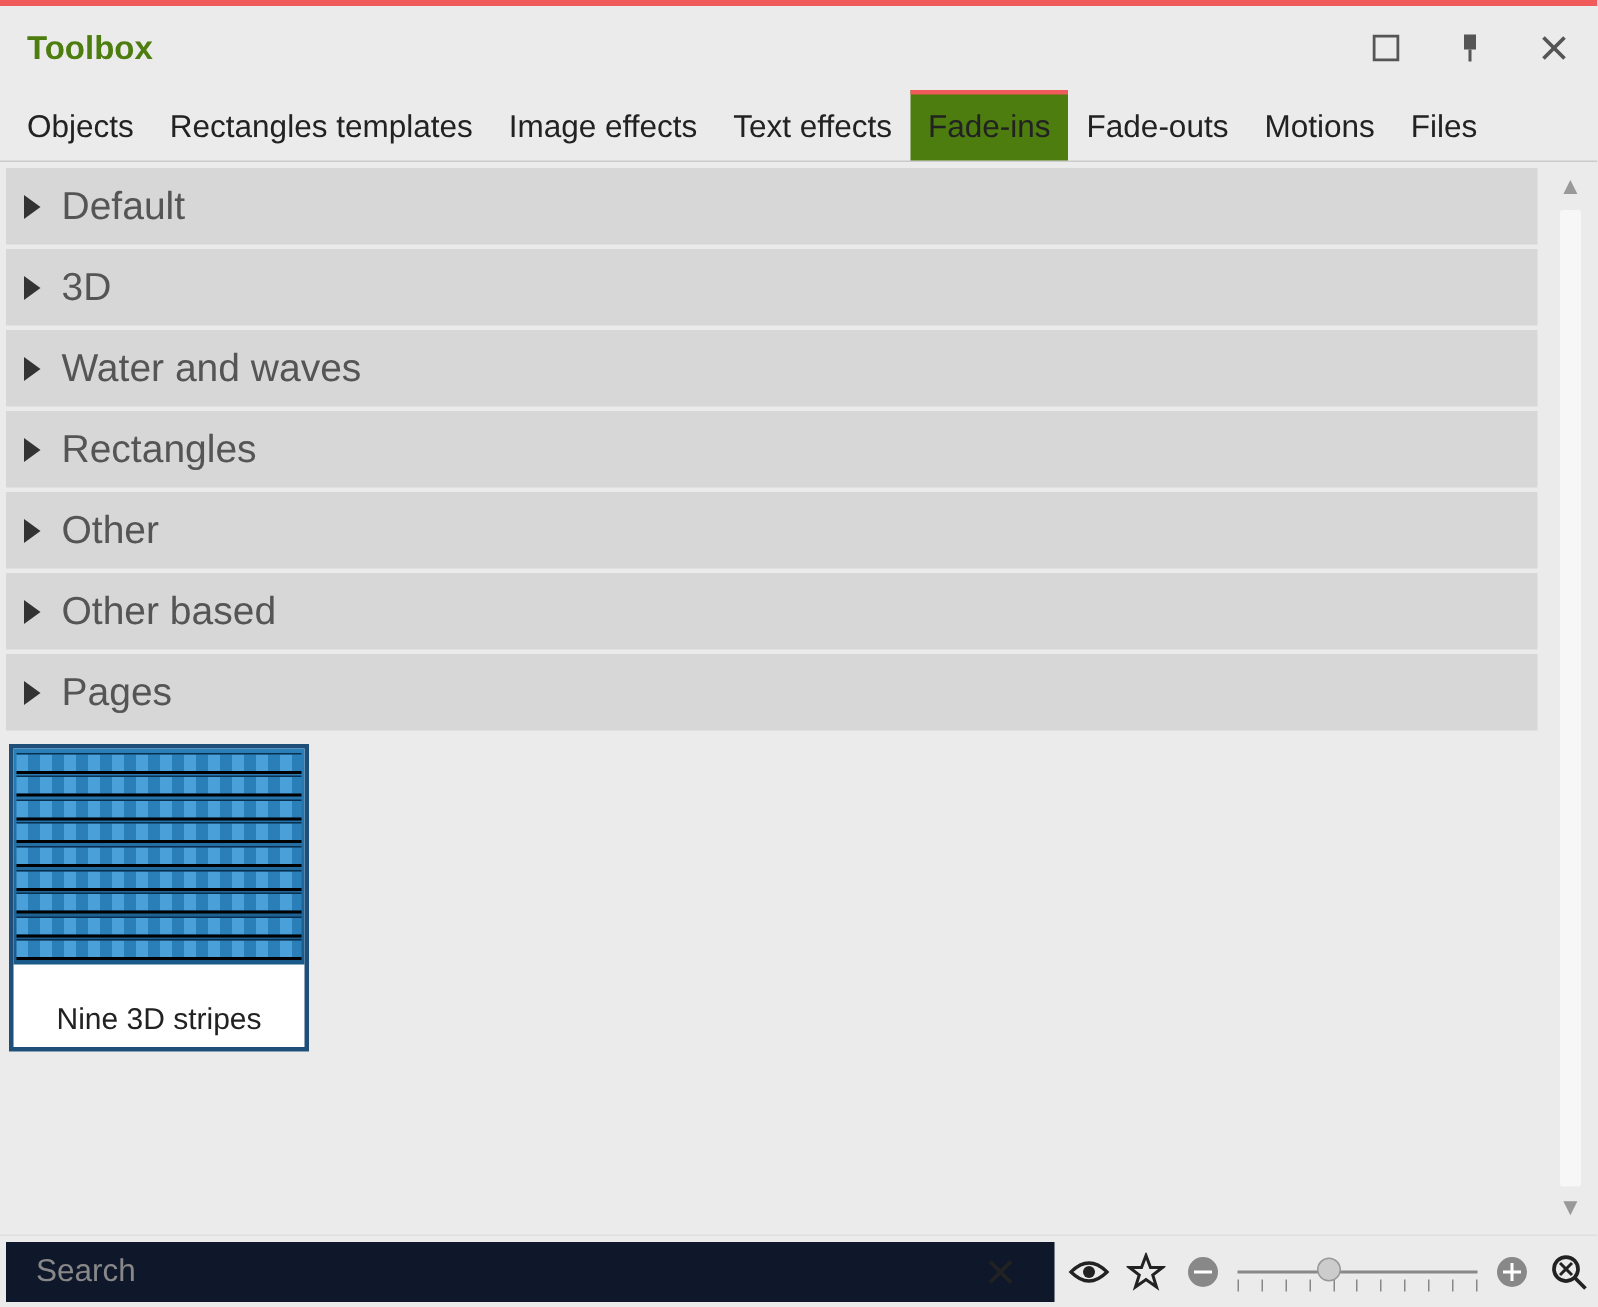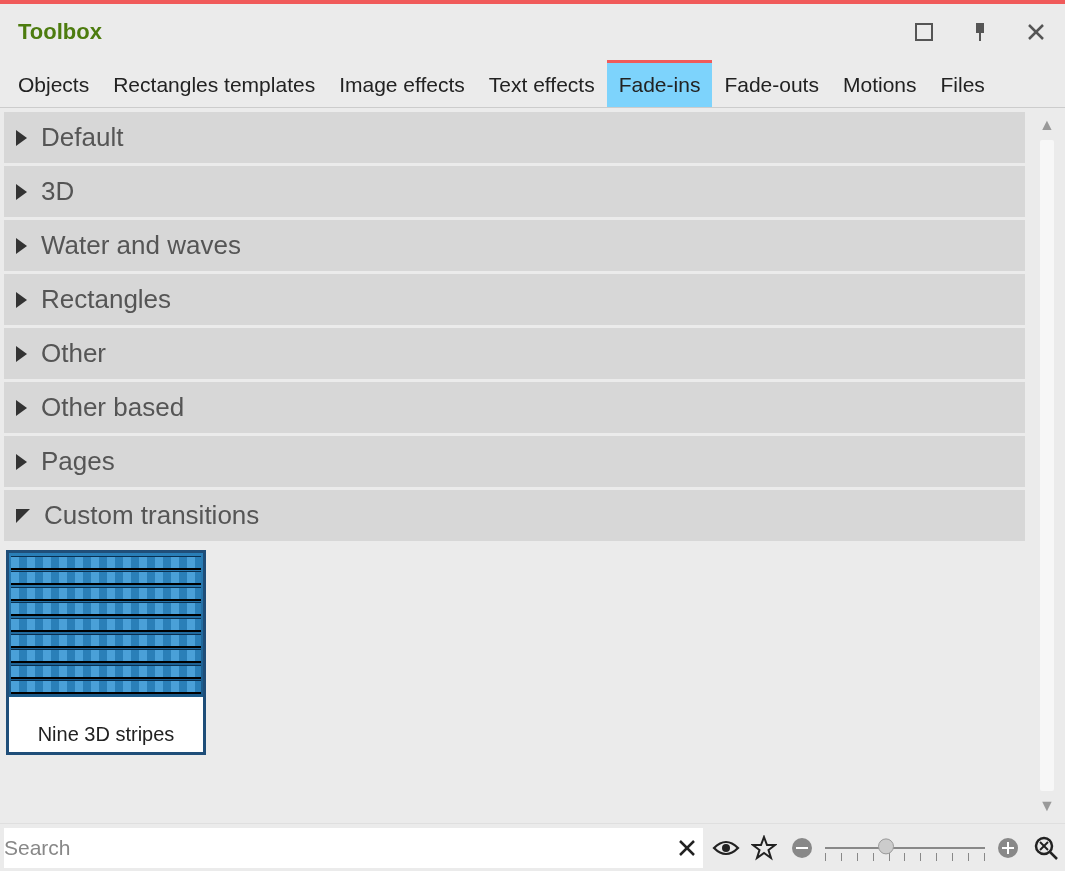--- a/index.html
+++ b/index.html
@@ -7,41 +7,41 @@
 
   .topbar { height: 4px; background: #f05a5a; width: 100%; }
 
   .titlebar { height: 56px; display: flex; align-items: center; justify-content: space-between; padding: 0 18px; }
   .titlebar .title { font-size: 22px; font-weight: 700; color: #4d7c0f; }
   .titlebar .controls { display: flex; gap: 34px; align-items: center; }
   .titlebar .controls .ctrl { width: 22px; height: 22px; display: flex; align-items: center; justify-content: center; color: #444; cursor: pointer; }
 
   .tabs { height: 48px; display: flex; align-items: stretch; padding: 0 6px; border-bottom: 1px solid #ccc; }
   .tab { padding: 0 12px; display: flex; align-items: center; font-size: 21px; color: #222; cursor: pointer; border-top: 3px solid transparent; }
-  .tab.active { background: #7dd3fc; border-top: 3px solid #f05a5a; }
+  .tab.active { background: #4d7c0f; border-top: 3px solid #f05a5a; }
 
   .content { display: flex; height: calc(871px - 4px - 56px - 48px - 48px); }
   .list { flex: 1; padding: 4px 4px 4px 4px; overflow: hidden; }
   .scroll { width: 36px; display: flex; flex-direction: column; align-items: center; justify-content: space-between; padding: 8px 0; }
   .scroll .arrow { color: #999; font-size: 16px; }
   .scroll .track { flex: 1; width: 14px; background: #f7f7f7; margin: 6px 0; border-radius: 2px; }
 
   .group { background: #d7d7d7; margin-bottom: 3px; padding: 10px 12px; display: flex; align-items: center; gap: 14px; cursor: pointer; }
   .group .chev { width: 0; height: 0; border-top: 8px solid transparent; border-bottom: 8px solid transparent; border-left: 11px solid #333; }
   .group .chev.open { width: 0; height: 0; border: none; border-left: 14px solid #333; border-bottom: 14px solid transparent; transform: rotate(0deg); }
   .group-label { font-size: 26px; color: #555; font-weight: 400; }
 
   .items { display: flex; flex-wrap: wrap; gap: 8px; padding: 6px 2px; }
   .item { width: 200px; border: 3px solid #1f4e79; background: #fff; display: flex; flex-direction: column; align-items: center; cursor: pointer; }
   .item .thumb { width: 100%; height: 144px; background: linear-gradient(#2a7fb8, #1a5a8a); display: flex; flex-direction: column; justify-content: space-around; padding: 2px; }
   .item .thumb .stripe { height: 14px; background: repeating-linear-gradient(90deg, #4aa0d8 0 8px, #2a7fb8 8px 16px); border-top: 1px solid #0a3050; border-bottom: 2px solid #000; }
   .item .caption { font-size: 20px; color: #222; padding: 6px 4px; text-align: center; margin-top: 20px; }
 
   .footer { height: 48px; display: flex; align-items: center; padding: 0 4px; gap: 8px; border-top: 1px solid rgba(0,0,0,0.05); }
-  .search-wrap { flex: 1; display: flex; align-items: center; background: #ffffff; height: 40px; padding: 0 0; }
+  .search-wrap { flex: 1; display: flex; align-items: center; background: #0f172a; height: 40px; padding: 0 20px; }
   .search-wrap input { flex: 1; border: none; background: transparent; font-size: 21px; color: #888; outline: none; }
   .search-wrap input::placeholder { color: #888; }
   .search-wrap .clear { font-size: 24px; color: #222; cursor: pointer; padding: 0 6px; }
 
   .ficon { width: 30px; height: 30px; display: flex; align-items: center; justify-content: center; cursor: pointer; color: #222; }
 
   .slider { width: 160px; height: 30px; position: relative; display: flex; align-items: center; }
   .slider .track2 { width: 100%; height: 2px; background: #888; position: relative; }
   .slider .ticks { position: absolute; bottom: 2px; width: 100%; display: flex; justify-content: space-between; }
   .slider .ticks span { width: 1px; height: 8px; background: #888; }
@@ -127,24 +127,20 @@
       <div class="chev"></div>
       <div class="group-label">Other</div>
     </div>
     <div class="group">
       <div class="chev"></div>
       <div class="group-label">Other based</div>
     </div>
     <div class="group">
       <div class="chev"></div>
       <div class="group-label">Pages</div>
-    </div>
-    <div class="group">
-      <div class="chev open"></div>
-      <div class="group-label">Custom transitions</div>
     </div>
 
     <div class="items">
       <div class="item">
         <div class="thumb">
           <div class="stripe"></div>
             <div class="stripe"></div>
             <div class="stripe"></div>
           <div class="stripe"></div>
             <div class="stripe"></div>

